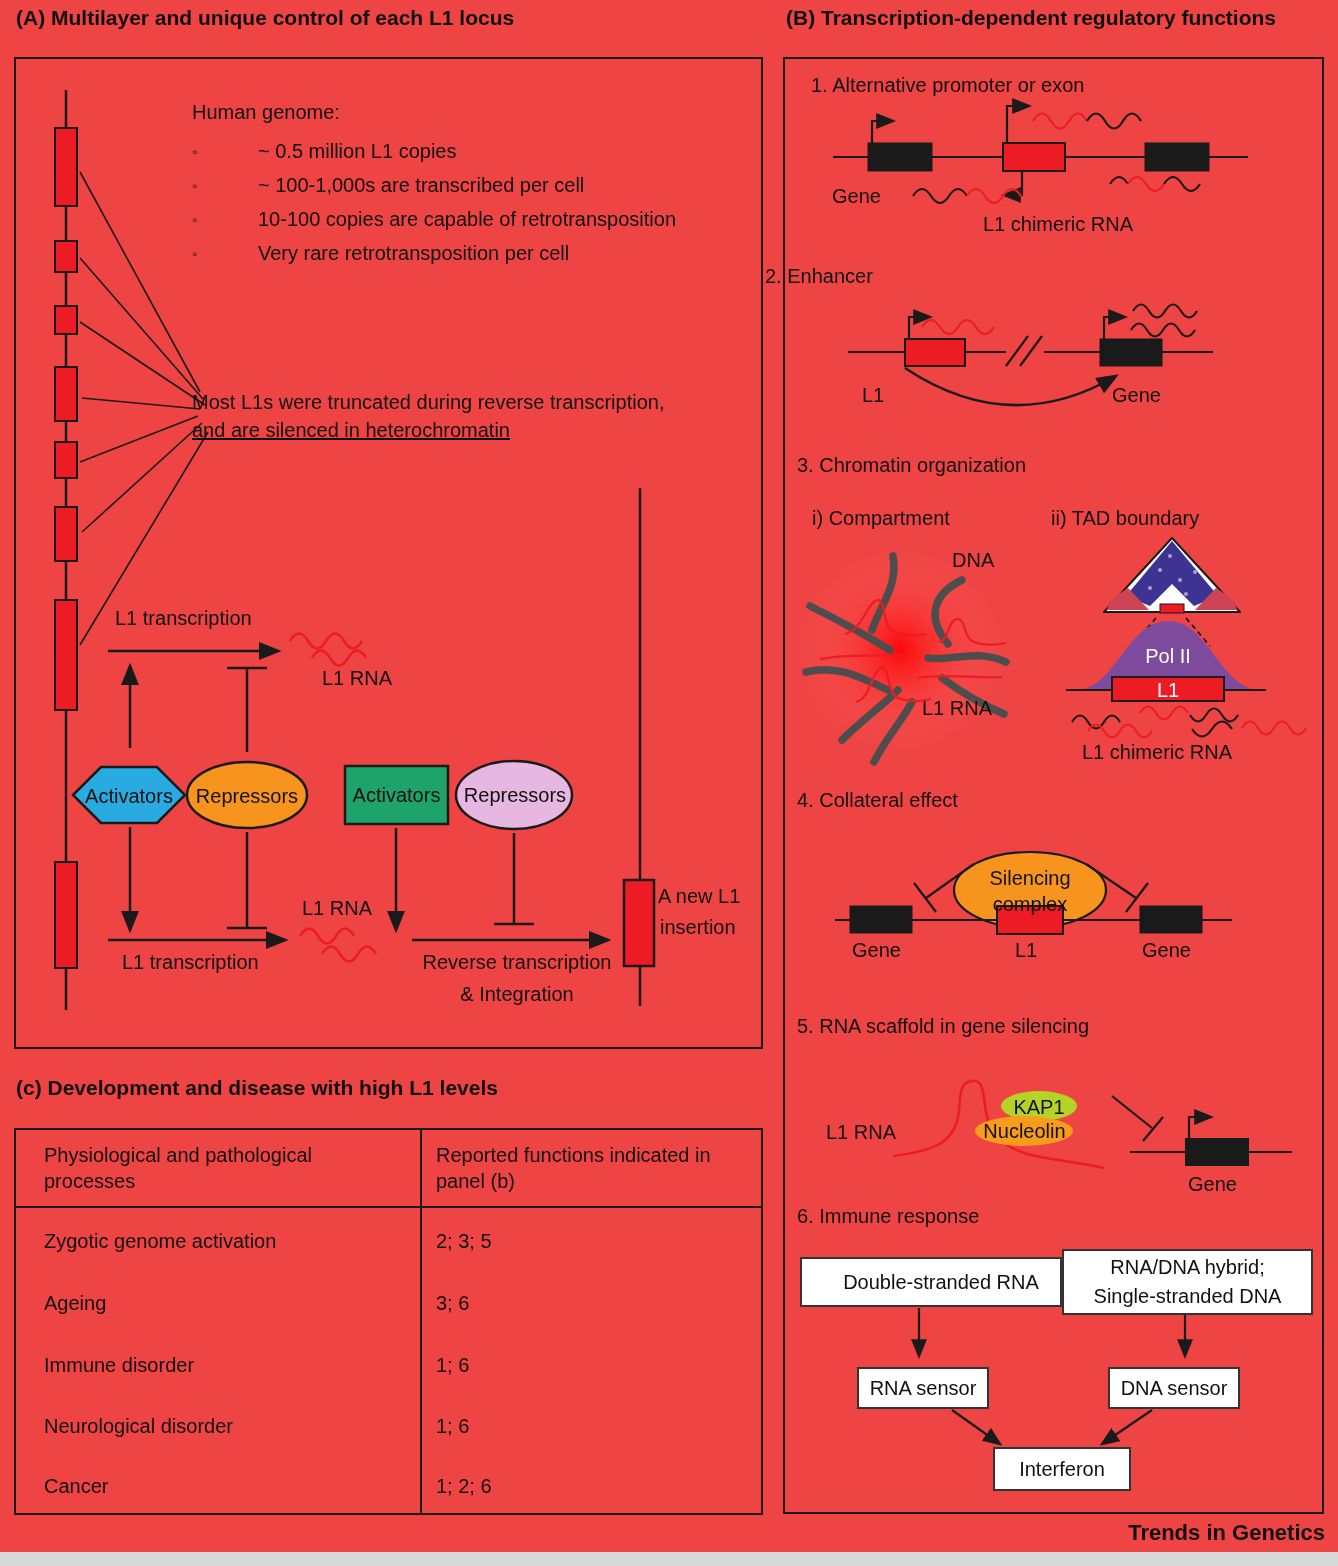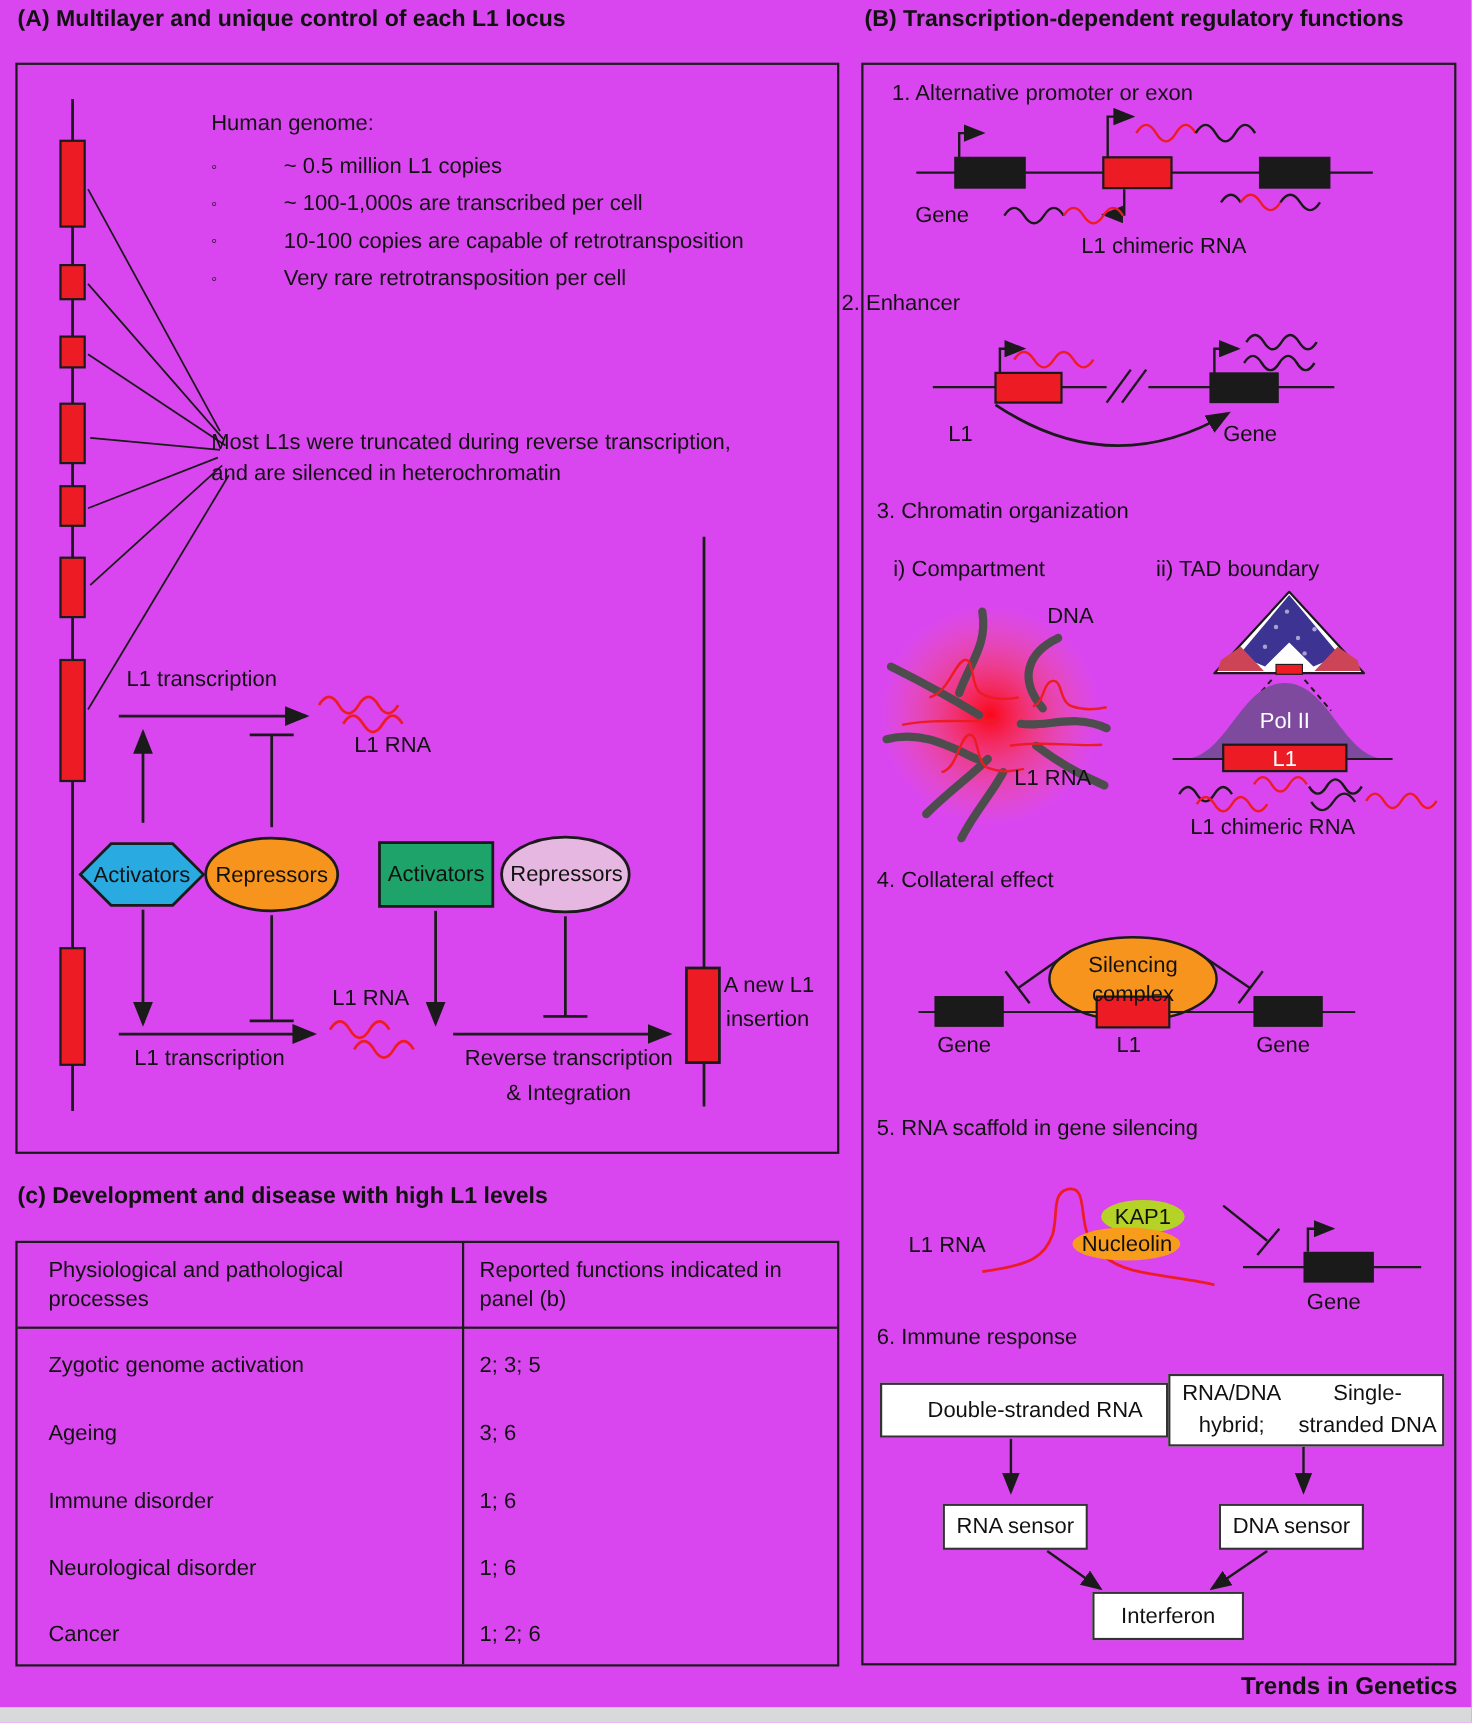--- a/index.html
+++ b/index.html
@@ -1,16 +1,16 @@
 <!DOCTYPE html>
 <html><head>
 <meta charset="utf-8">
 <style>
   html,body{margin:0;padding:0;background:#fff;}
-  #fig{position:relative;width:1338px;height:1566px;background:#d946ef;
+  #fig{position:relative;width:1338px;height:1566px;background:#ef4444;
        font-family:"Liberation Sans","DejaVu Sans",sans-serif;color:#111;overflow:hidden;}
   .panelbox{position:absolute;border:2px solid #1a1a1a;background:transparent;}
   svg#gfx{position:absolute;left:0;top:0;z-index:1;pointer-events:none;}
   .lbl{position:absolute;z-index:2;font-size:20px;line-height:24px;color:#111;white-space:nowrap;}
   .bold{font-weight:bold;}
   .title{font-size:21px;font-weight:bold;}
   .center{text-align:center;}
   .white{color:#fff;}
   .bullet-row{position:absolute;z-index:2;left:192px;display:flex;font-size:20px;color:#111;white-space:nowrap;}
   .bullet-glyph{display:inline-block;width:66px;font-size:15px;line-height:24px;}
@@ -228,21 +228,21 @@
   <div class="bullet-row" style="top:208px;">
     <span class="bullet-glyph">◦</span>
     <span>10-100 copies are capable of retrotransposition</span>
   </div>
   <div class="bullet-row" style="top:242px;">
     <span class="bullet-glyph">◦</span>
     <span>Very rare retrotransposition per cell</span>
   </div>
 
   <div class="lbl" style="left:192px;top:390px;">Most L1s were truncated during reverse transcription,</div>
-  <div class="lbl" style="left:192px;top:418px;">and are silenced in heterochromatin</div>
+  <div class="lbl" style="left:192px;top:418px;text-decoration:underline;">and are silenced in heterochromatin</div>
 
   <div class="lbl" style="left:115px;top:606px;">L1 transcription</div>
   <div class="lbl" style="left:322px;top:666px;">L1 RNA</div>
 
   <div class="lbl center" style="left:73px;top:784px;width:112px;">Activators</div>
   <div class="lbl center" style="left:187px;top:784px;width:120px;">Repressors</div>
   <div class="lbl center" style="left:345px;top:783px;width:103px;">Activators</div>
   <div class="lbl center" style="left:456px;top:783px;width:118px;">Repressors</div>
 
   <div class="lbl" style="left:302px;top:896px;">L1 RNA</div>
@@ -278,21 +278,21 @@
   <div class="lbl" style="left:1142px;top:938px;">Gene</div>
 
   <div class="lbl" style="left:797px;top:1014px;">5. RNA scaffold in gene silencing</div>
   <div class="lbl" style="left:826px;top:1120px;">L1 RNA</div>
   <div class="lbl center" style="left:1002px;top:1095px;width:74px;">KAP1</div>
   <div class="lbl center" style="left:976px;top:1119px;width:97px;">Nucleolin</div>
   <div class="lbl" style="left:1188px;top:1172px;">Gene</div>
 
   <div class="lbl" style="left:797px;top:1204px;">6. Immune response</div>
   <div class="flowbox" style="left:800px;top:1257px;width:238px;height:46px;padding-left:20px;">Double-stranded RNA</div>
-  <div class="flowbox" style="left:1062px;top:1249px;width:247px;height:62px;flex-direction:row;line-height:29px;">
+  <div class="flowbox" style="left:1062px;top:1249px;width:247px;height:62px;flex-direction:column;line-height:29px;">
     <span>RNA/DNA hybrid;</span>
     <span>Single-stranded DNA</span>
   </div>
   <div class="flowbox" style="left:857px;top:1367px;width:128px;height:38px;text-align:center;">RNA sensor</div>
   <div class="flowbox" style="left:1108px;top:1367px;width:128px;height:38px;">DNA sensor</div>
   <div class="flowbox" style="left:993px;top:1447px;width:134px;height:40px;">Interferon</div>
 
   <div class="lbl title" style="left:16px;top:1076px;">(c) Development and disease with high L1 levels</div>
   <div id="tableC">
     <div class="vline"></div>

